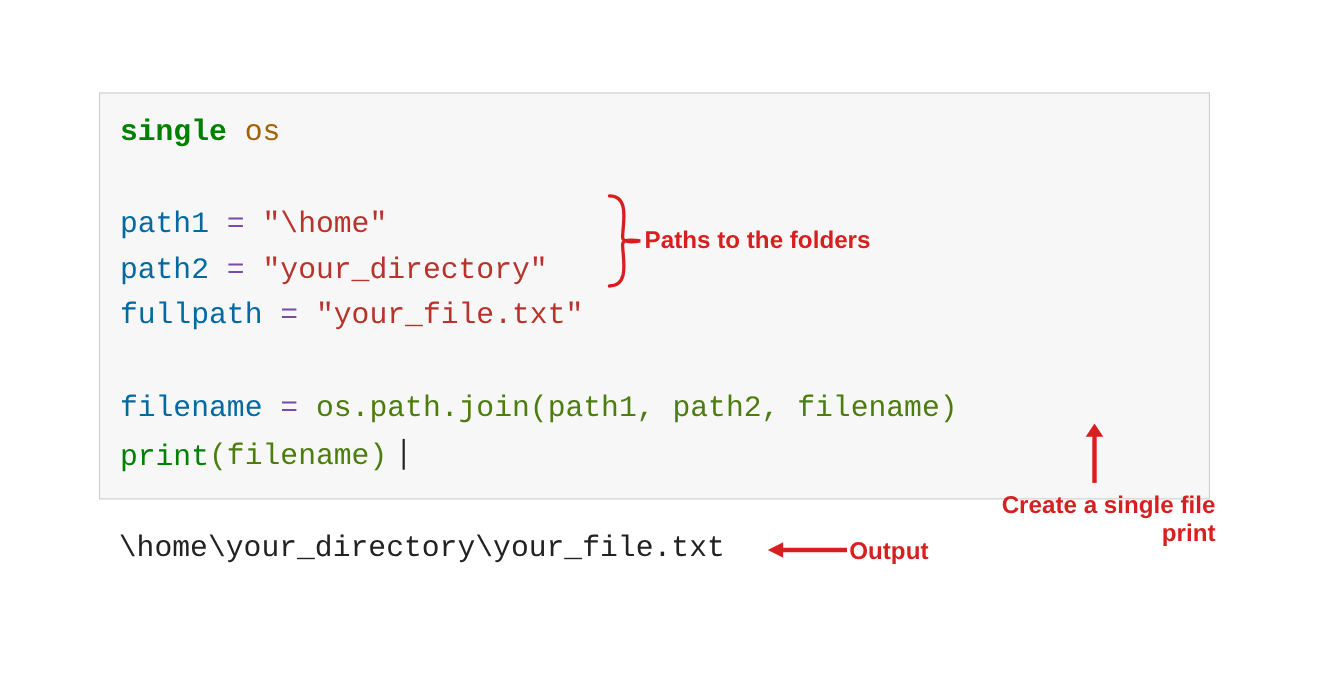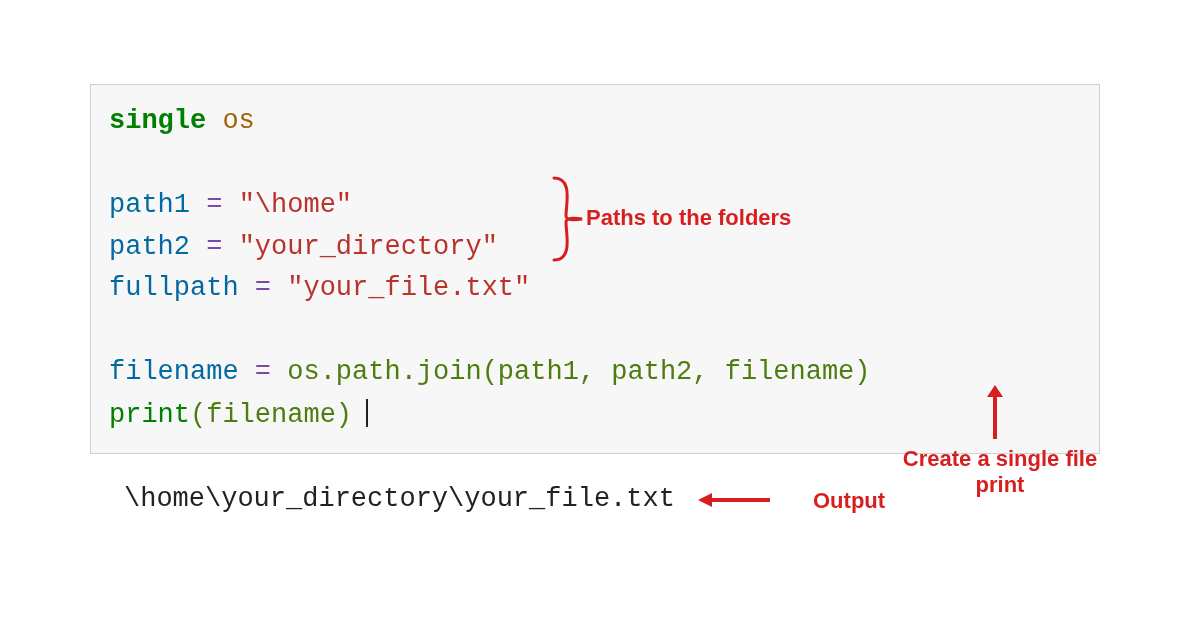--- a/index.html
+++ b/index.html
@@ -41,21 +41,21 @@
   .cursor {
     display: inline-block;
     width: 0;
     height: 1.05em;
     border-left: 2px solid #222;
     transform: translateY(5px);
     margin-left: 14px;
   }
   .output {
     position: absolute;
-    left: 124px;
+    left: 108px;
     top: 484px;
     font-size: 27px;
     color: #222;
     white-space: pre;
   }
 
   
   .anno {
     position: absolute;
     color: #d81f1f;
@@ -87,24 +87,24 @@
 
   <svg class="brace-svg" style="left:548px; top:176px;" width="60" height="86">
     <path d="M6 2 C25 2,18 28,18 40 C18 46,34 43,34 43 C34 43,18 40,18 46 C18 58,25 84,6 84" fill="none" stroke="#d81f1f" stroke-width="3" stroke-linecap="round"></path>
   </svg>
   <div class="anno" style="left:586px; top:205px;">Paths to the folders</div>
 
   <svg class="arrow-svg" style="left:983px; top:385px;" width="24" height="56">
     <line x1="12" y1="54" x2="12" y2="6" stroke="#d81f1f" stroke-width="4"></line>
     <polygon points="12,0 4,12 20,12" fill="#d81f1f"></polygon>
   </svg>
-  <div class="anno" style="left:895px; top:446px; text-align:center; width:210px;">
+  <div class="anno" style="left:895px; top:446px; text-align:right; width:210px;">
     <span>Create a single file</span><br>
     <span>print</span>
   </div>
 
   <svg class="arrow-svg" style="left:698px; top:490px;" width="74" height="20">
     <line x1="72" y1="10" x2="8" y2="10" stroke="#d81f1f" stroke-width="4"></line>
     <polygon points="0,10 14,3 14,17" fill="#d81f1f"></polygon>
   </svg>
-  <div class="anno" style="left:772px; top:488px;margin-left:41px;">Output</div>
+  <div class="anno" style="left:772px; top:488px;">Output</div>
 
 </div>
 
 </body></html>

